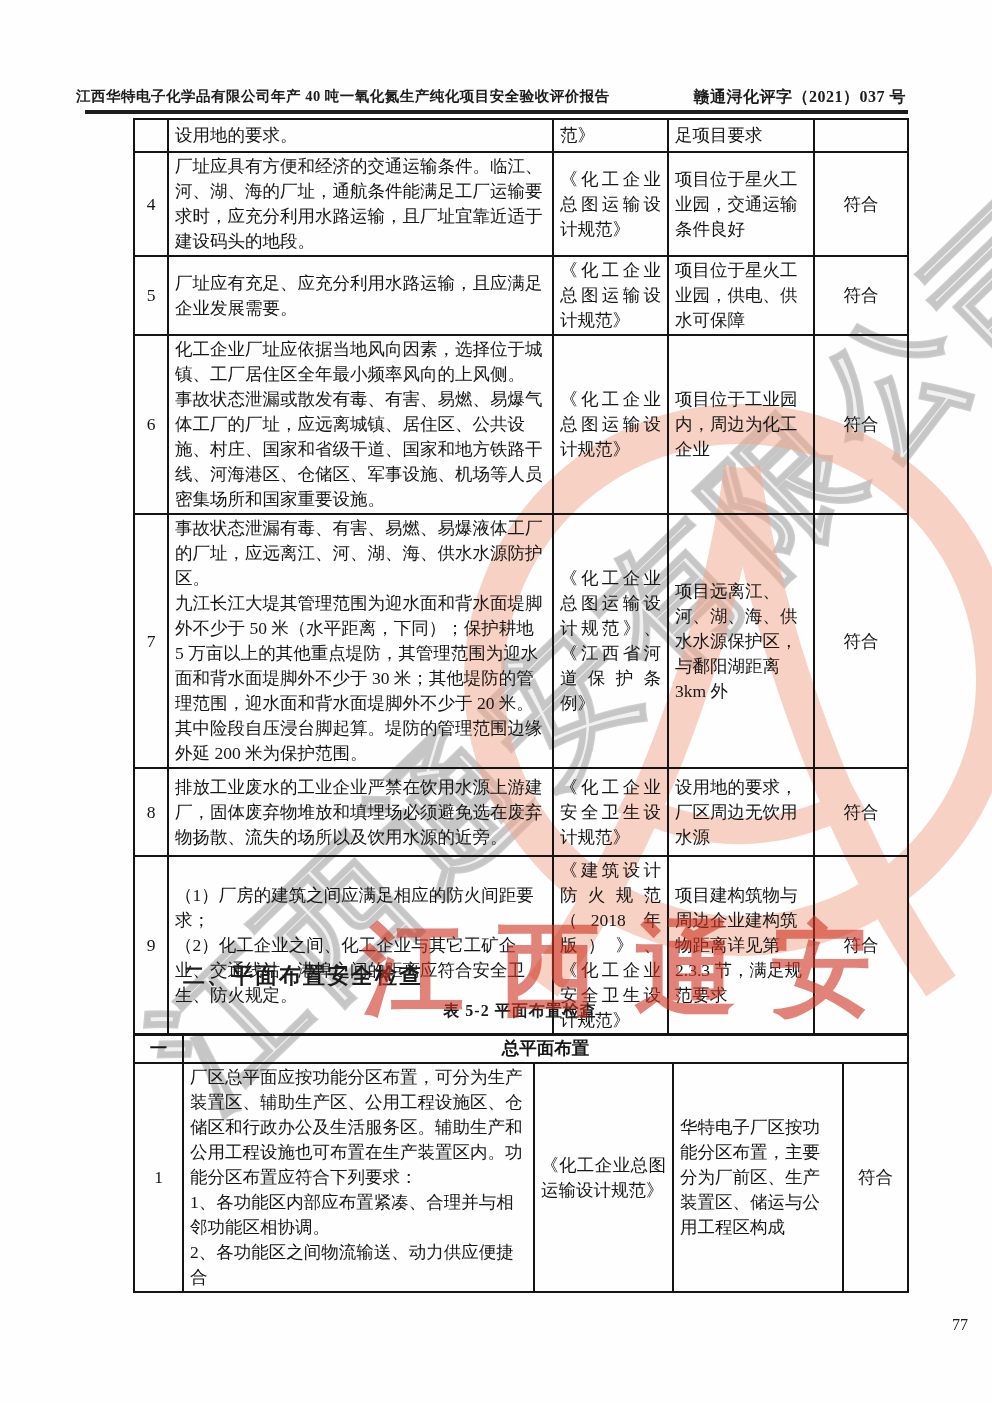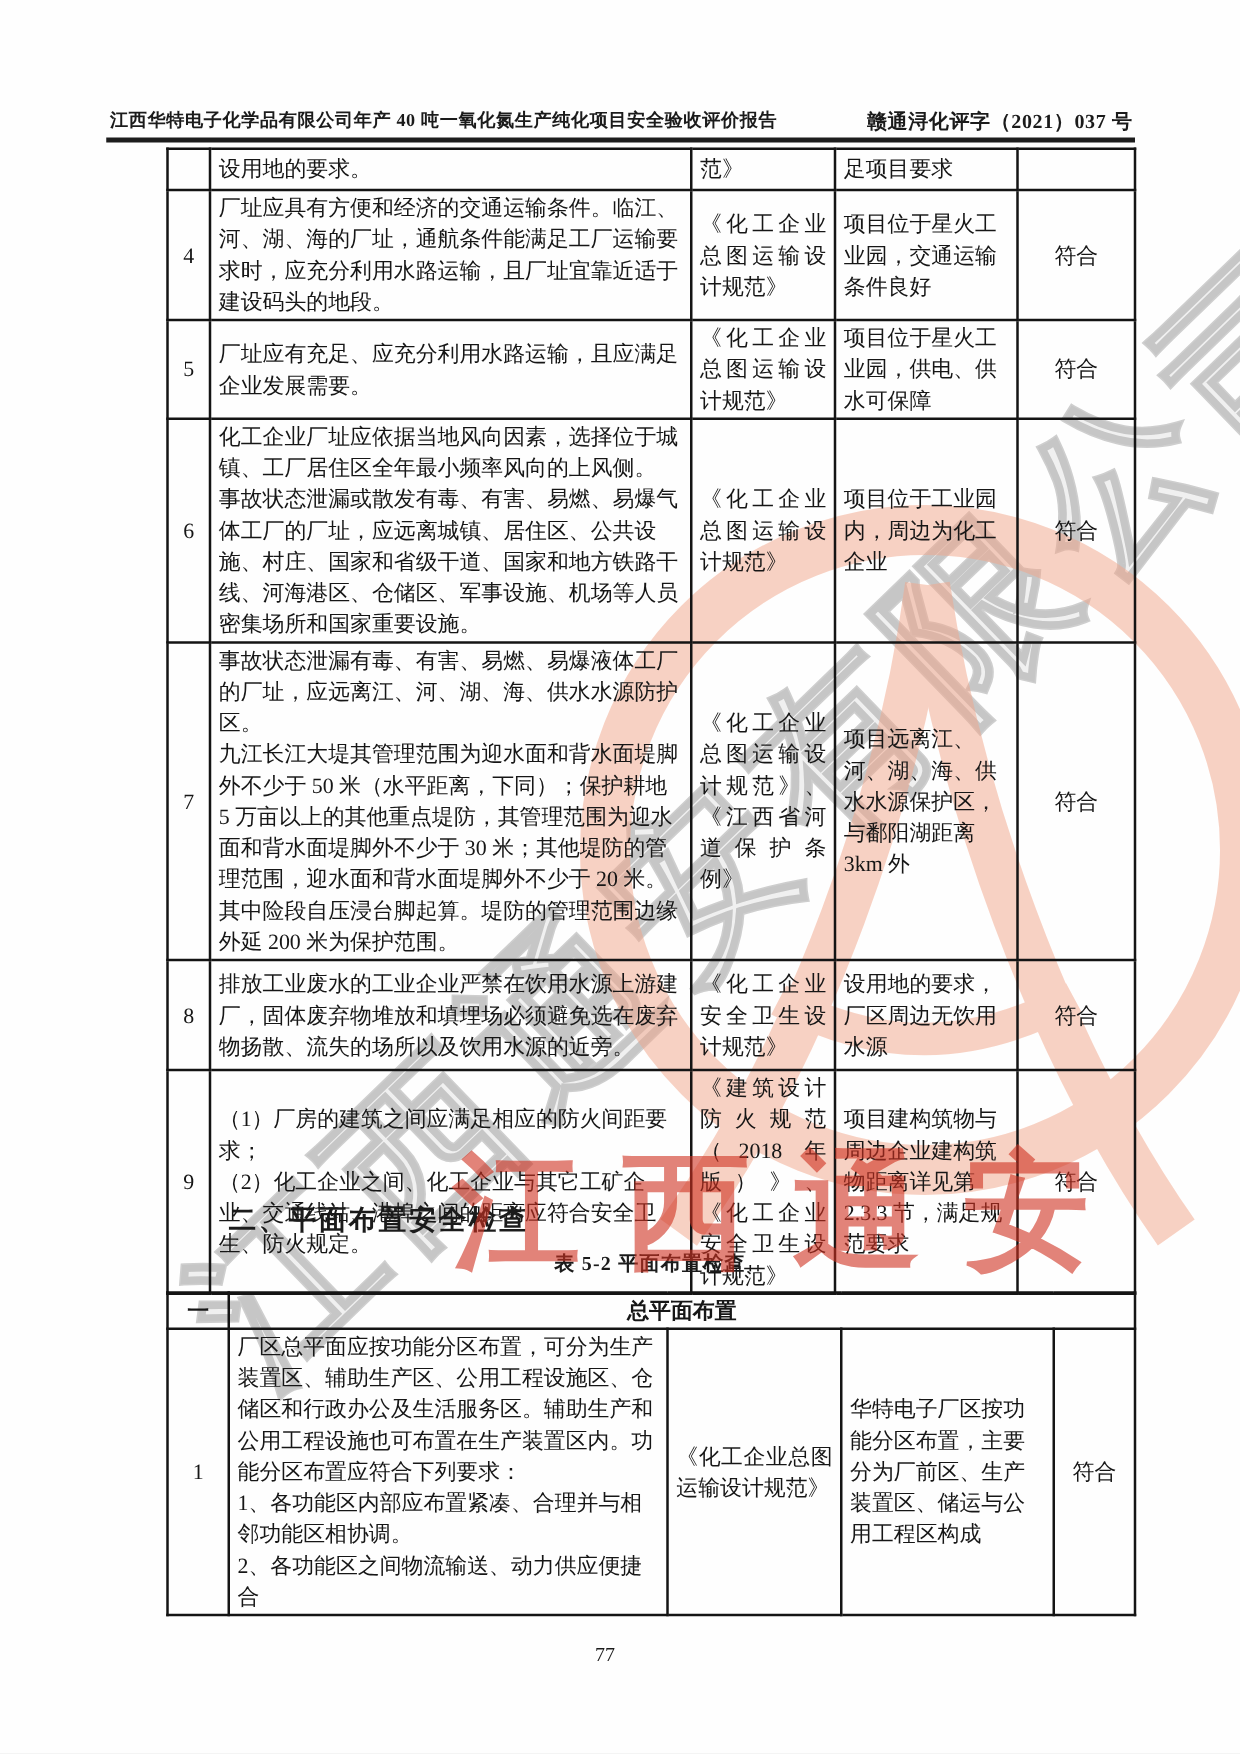--- a/index.html
+++ b/index.html
@@ -2,21 +2,21 @@
 <html><head>
 <meta charset="utf-8">
 <style>
   html,body{margin:0;padding:0;background:#e8e8e8;}
   .page{
     position:relative;width:992px;height:1403px;margin:0 auto;
     background:#fefefe;overflow:hidden;
     font-family:"Liberation Serif","DejaVu Serif",serif;color:#1b1b1b;
   }
   
-  .hdr-left{position:absolute;left:88px;top:87px;font-size:14.5px;font-weight:700;letter-spacing:.5px;}
+  .hdr-left{position:absolute;left:76px;top:87px;font-size:14.5px;font-weight:700;letter-spacing:.5px;}
   .hdr-right{position:absolute;right:86px;top:87px;font-size:16px;font-weight:700;letter-spacing:.5px;}
   .hdr-rule{position:absolute;left:85px;top:110px;width:823px;height:4px;background:#1d1d1d;}
   
   table.t{
     position:absolute;border-collapse:collapse;table-layout:fixed;
     font-size:17.5px;line-height:25px;color:#161616;padding-left:20px;
   }
   table.t td{
     border:2px solid #141414;overflow:hidden;vertical-align:middle;
     padding:1px 6px;white-space:pre-line;
@@ -25,21 +25,21 @@
   td.c-item{padding:1px 7px;}
   td.c-basis{text-align:justify;}
   .t1{left:133px;top:118px;width:774px;}
   .t2{left:133px;top:1033px;width:774px;}
   .t2 td.hd{font-weight:700;text-align:center;white-space:nowrap;}
   .t2 td.grp{font-weight:700;text-align:center;}
   td.v-top{vertical-align:top;}
   
   .sec-heading{position:absolute;left:183px;top:961px;font-size:22px;font-weight:700;letter-spacing:2px;}
   .tbl-caption{position:absolute;left:133px;top:1001px;width:774px;text-align:center;font-size:16px;font-weight:700;letter-spacing:1px;}
-  .page-no{position:absolute;left:0;top:1316px;width:968px;text-align:center;font-size:16px;}
+  .page-no{position:absolute;left:0;top:1316px;width:968px;text-align:right;font-size:16px;}
   
   .wm{pointer-events:none;}
   .wm-gray{
     position:absolute;left:112px;top:1008px;z-index:0;
     font-size:142px;font-weight:700;letter-spacing:12px;white-space:nowrap;
     color:rgba(148,148,148,0.13);
     -webkit-text-stroke:2.5px rgba(128,128,128,0.38);
     transform:rotate(-44deg);transform-origin:0 0;
     font-family:"Liberation Sans","DejaVu Sans",sans-serif;
   }

